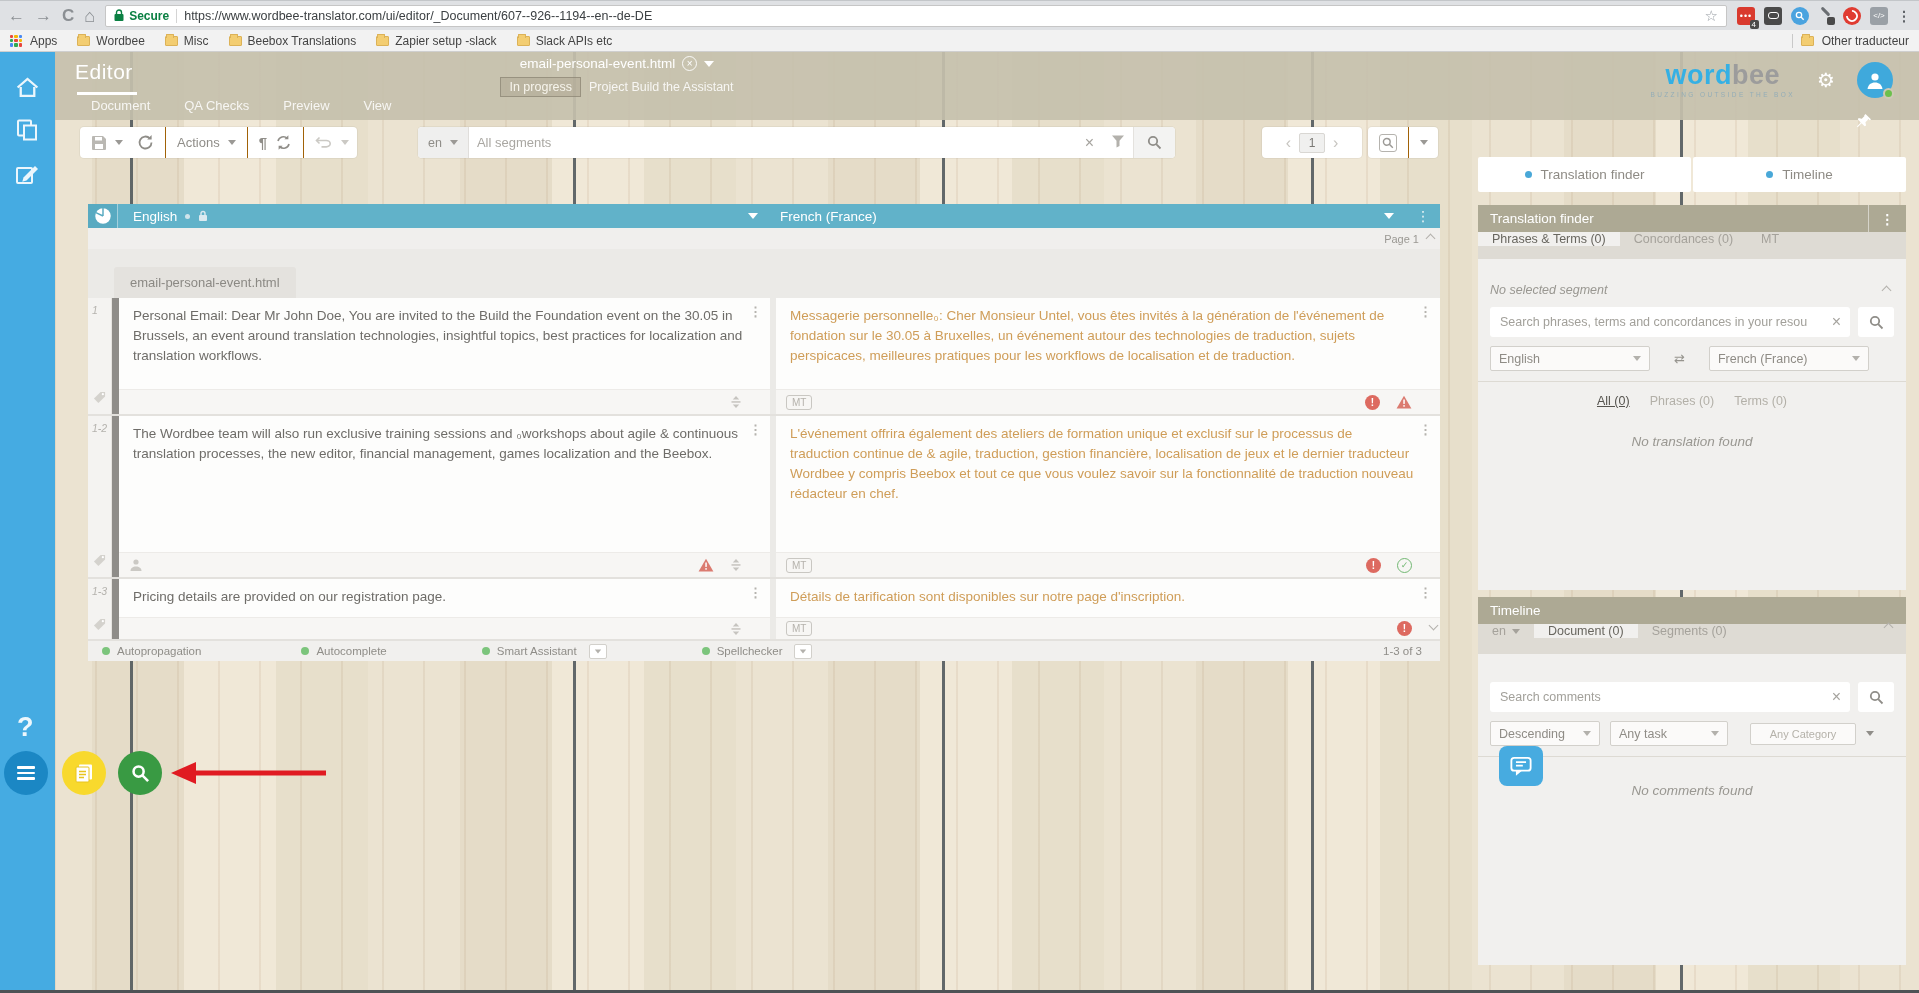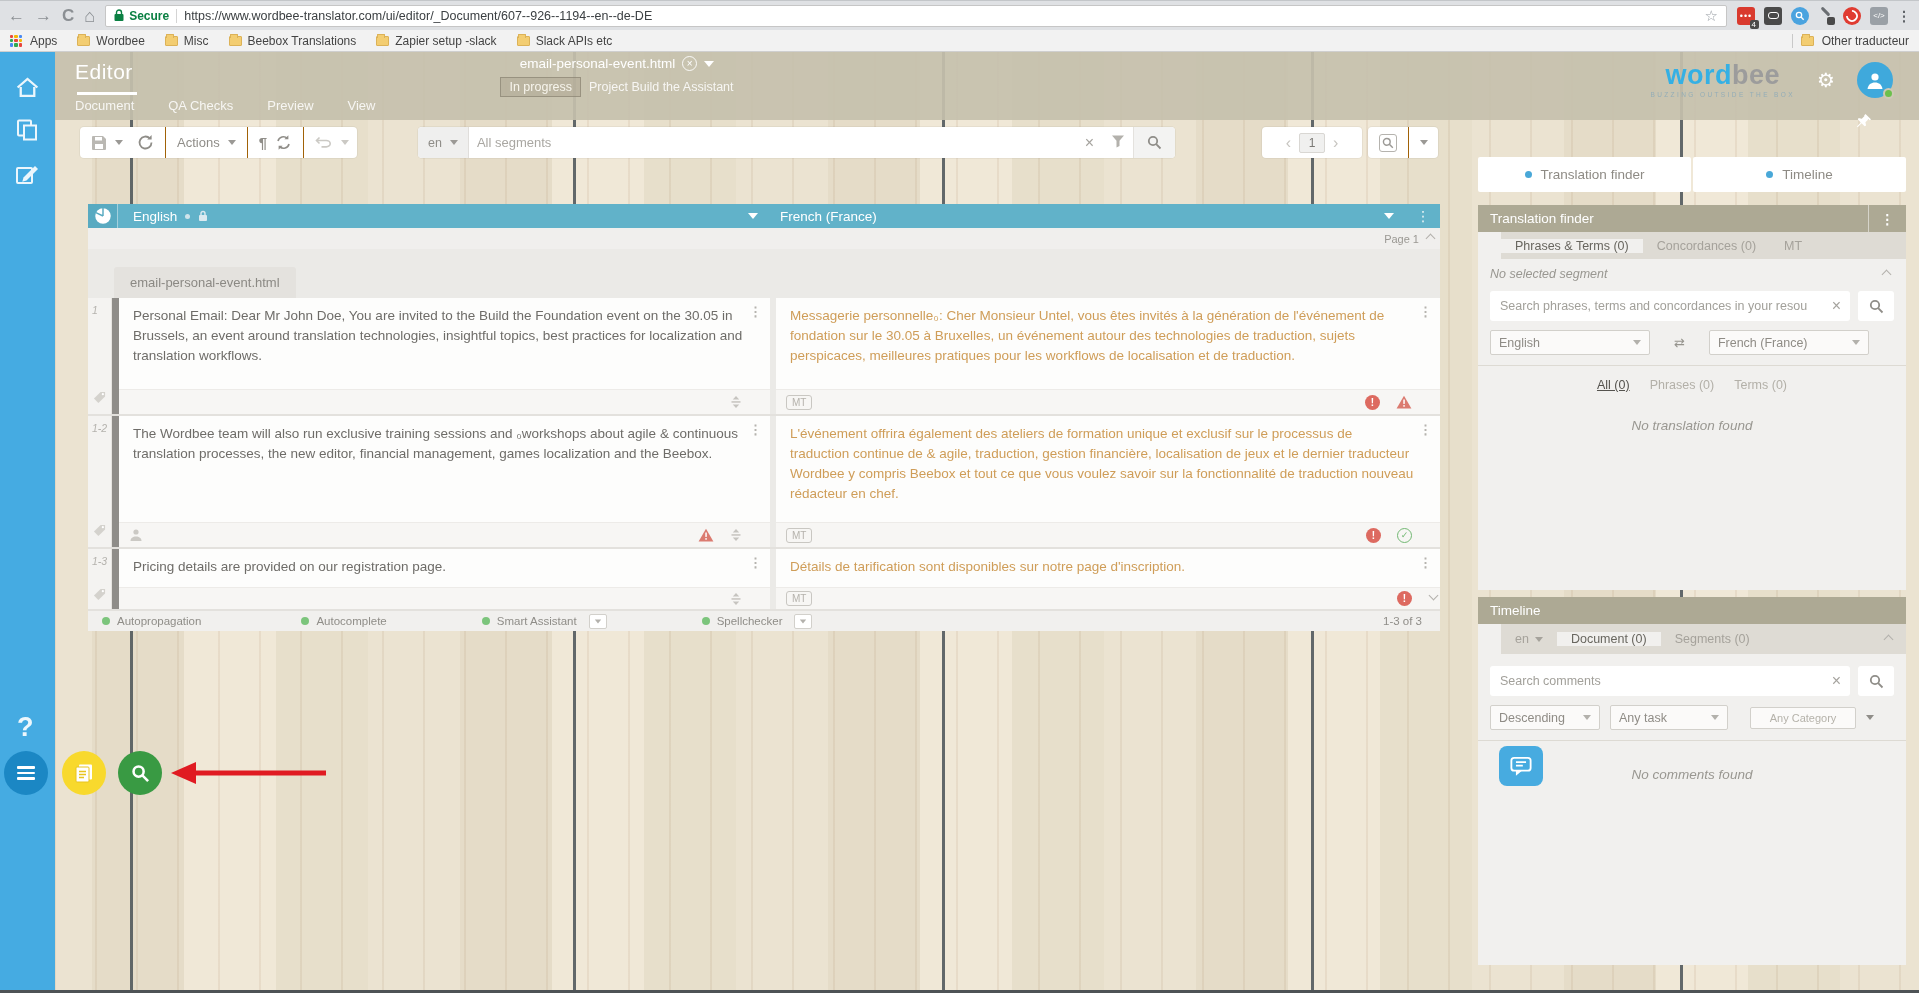--- a/index.html
+++ b/index.html
@@ -49,21 +49,21 @@
 
   .sidebar { position:absolute; left:0; top:0; width:55px; height:941px; background:#45abe2; z-index:30; }
   .side-ico { position:absolute; left:15px; opacity:.9; cursor:pointer; }
   .help-q { position:absolute; left:17px; top:660px; color:rgba(255,255,255,.9); font-size:27px; font-weight:bold; cursor:pointer; }
   .burger-fab { position:absolute; left:4px; top:699px; width:44px; height:44px; border-radius:50%; background:#1b87c4; display:flex; flex-direction:column; align-items:center; justify-content:center; gap:3px; cursor:pointer; z-index:40; }
   .burger-fab i { width:18px; height:2.5px; background:#fff; border-radius:1px; }
 
   .app-header { position:absolute; left:55px; top:0; width:1864px; height:68px; background:rgba(198,192,173,.92); color:#fff; z-index:20; }
   .app-title { position:absolute; left:20px; top:8px; font-size:21px; letter-spacing:.5px; }
   .app-title-underline { position:absolute; left:22px; top:40px; width:60px; height:3px; background:#fff; }
-  .menu-tabs { position:absolute; left:20px; top:46px; display:flex; gap:34px; font-size:13px; color:rgba(255,255,255,.85); }
+  .menu-tabs { position:absolute; left:36px; top:46px; display:flex; gap:34px; font-size:13px; color:rgba(255,255,255,.85); }
   .menu-tabs span { cursor:pointer; }
   .doc-center { position:absolute; left:392px; top:4px; width:340px; text-align:center; }
   .doc-title-row { font-size:13.5px; display:flex; align-items:center; justify-content:center; gap:7px; }
   .circ-x { display:inline-flex; width:15px; height:15px; border:1px solid rgba(255,255,255,.9); border-radius:50%; align-items:center; justify-content:center; font-size:10px; cursor:pointer; }
   .tri-down { display:inline-block; width:0; height:0; border-left:5px solid transparent; border-right:5px solid transparent; border-top:6px solid #fff; cursor:pointer; }
   .doc-sub-row { margin-top:6px; display:flex; align-items:center; justify-content:center; gap:8px; font-size:12.5px; }
   .status-badge { background:rgba(175,168,148,.55); border:1px solid rgba(130,124,106,.6); padding:2px 8px; color:#f7f5ec; }
   .project-label { color:rgba(255,255,255,.85); }
   .header-right { position:absolute; right:26px; top:10px; display:flex; align-items:center; gap:22px; }
   .logo { text-align:center; line-height:1; }
@@ -136,25 +136,25 @@
   .sb-range { margin-left:auto; padding-right:10px; color:#8f8d88; }
   .grid-scroll-down { position:absolute; right:3px; bottom:28px; }
 
   
   .rp-toggles { position:absolute; left:1478px; top:105px; width:428px; display:flex; gap:2px; z-index:10; }
   .rp-toggle { flex:1; height:35px; background:#fff; border-radius:2px; display:flex; align-items:center; justify-content:center; gap:9px; font-size:13.5px; color:#8e8b85; cursor:pointer; }
   .rp-toggle .bdot { width:7px; height:7px; border-radius:50%; background:#49a8d8; }
   .panel { position:absolute; left:1478px; width:428px; background:#f1f0ee; z-index:10; }
   .panel-head { height:27px; background:rgba(169,164,142,.95); color:#fff; font-size:13.5px; display:flex; align-items:center; padding-left:12px; }
   .panel-head .ph-dots { margin-left:auto; border-left:1px solid rgba(255,255,255,.5); height:100%; display:flex; align-items:center; padding:0 12px; cursor:pointer; font-weight:bold; }
-  .panel-tabs { height:27px; background:#dedbd4; display:flex; font-size:12.5px; color:#a5a29b; align-items:center;margin-left:23px; }
+  .panel-tabs { height:27px; background:#dedbd4; display:flex; font-size:12.5px; color:#a5a29b; align-items:flex-start; }
   .ptab { display:flex; align-items:center; padding:0 14px; cursor:pointer; }
   .ptab.active { background:#f1f0ee; color:#68665f; }
   .ptab-chev { margin-left:auto; display:flex; align-items:center; padding-right:14px; }
-  .p-body { padding:8px 12px; }
+  .p-body { padding:24px 12px; }
   .muted-ital { font-style:italic; color:#999791; font-size:12.5px; }
   .nosg-row { display:flex; align-items:center; }
   .nosg-row .chev { margin-left:auto; margin-right:4px; }
   .p-search-row { display:flex; gap:8px; margin-top:10px; }
   .p-search-box { flex:1; height:30px; background:#fff; border-radius:3px; display:flex; align-items:center; }
   .p-search-box input { flex:1; border:none; outline:none; font-size:12.5px; color:#555; padding:0 10px; font-family:"Liberation Sans",sans-serif; background:transparent; }
   .p-search-box input::placeholder { color:#a2a09a; }
   .p-search-btn { width:36px; height:30px; background:#fff; border-radius:3px; display:flex; align-items:center; justify-content:center; cursor:pointer; }
   .p-langs { display:flex; align-items:center; margin-top:9px; gap:10px; }
   .sel { height:25px; border:1px solid #d2d0cb; border-radius:2px; background:#fbfaf9; display:flex; align-items:center; font-size:12.5px; color:#8f8c86; padding:0 8px; cursor:pointer; }
@@ -468,21 +468,21 @@
               <svg width="16" height="14" viewBox="0 0 16 14">
                   <path d="M8 .8 15.4 13.4H.6z" fill="#db7b70"></path>
                   <rect x="7.3" y="4.5" width="1.5" height="4.4" fill="#fff"></rect>
                   <rect x="7.3" y="10.1" width="1.5" height="1.6" fill="#fff"></rect>
                 </svg>
             </span>
           </div>
         </div>
       </div>
 
-      <div class="seg-row" style="height:133px">
+      <div class="seg-row" style="height:163px">
         <div class="seg-gutter">
           <span class="seg-num">1-2</span>
           <span class="tag-ico"><svg width="13" height="13" viewBox="0 0 14 14">
                 <path d="M1 8.2 8.2 1H13v4.8L5.8 13z" fill="#d4d2cd"></path>
                 <circle cx="10.6" cy="3.4" r="1.2" fill="#fff"></circle>
               </svg></span>
         </div>
         <div class="seg-bar"></div>
         <div class="seg-cell seg-src-cell">
           <div class="seg-text">The Wordbee team will also run exclusive training sessions and ₀workshops about agile &amp; continuous translation processes, the new editor, financial management, games localization and the Beebox.</div>

